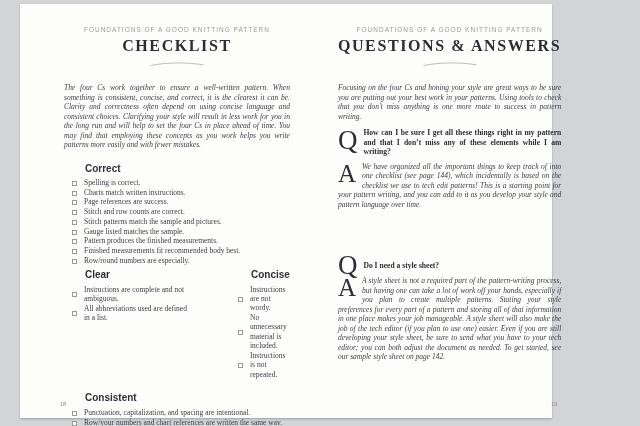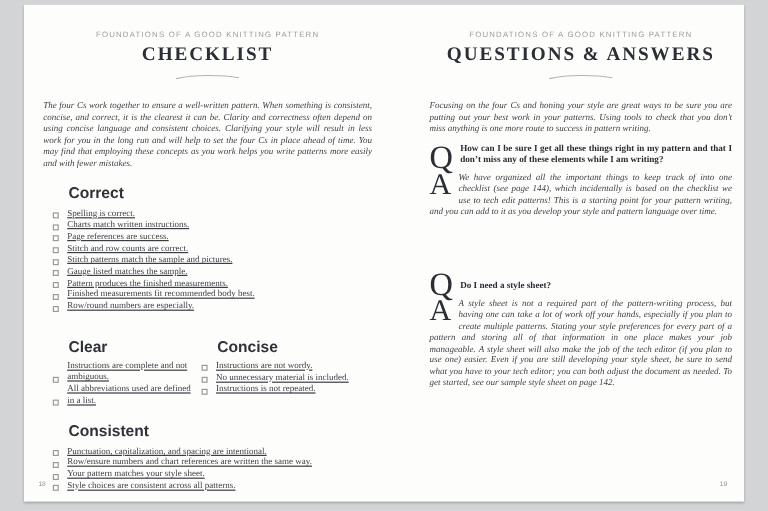--- a/index.html
+++ b/index.html
@@ -3,23 +3,24 @@
 <meta charset="utf-8">
 <style>
   html,body{margin:0;padding:0;}
   body{
     width:640px;height:426px;overflow:hidden;
     background:#d2d4d6;
     font-family:"Liberation Serif", serif;
     -webkit-font-smoothing:antialiased;
   }
   .spread{
-    position:absolute;left:20px;top:4px;width:600px;height:414px;
+    position:absolute;left:20px;top:4px;width:504px;height:414px;
     background:#fdfdfc;display:flex;
     box-shadow:0 1px 2px rgba(0,0,0,.25);
+    padding-left:28px;
   }
   .page{width:300px;position:relative;box-sizing:border-box;}
   .page.left{padding:22px 10px 0 16px;}
   .page.right{padding:22px 10px 0 38px;}
 
   .kicker{
     font-family:"Liberation Sans", sans-serif;
     font-size:6.5px;letter-spacing:1px;color:#9c9c99;
     text-align:center;white-space:nowrap;
   }
@@ -32,34 +33,33 @@
 
   .body-text{
     font-size:7.5px;line-height:9.5px;color:#3b3e44;
     text-align:justify;margin:0;font-style:italic;
   }
   .intro{margin-top:15px;}
 
   .section{margin-top:13px;}
   .section-heading{
     font-family:"Liberation Sans", sans-serif;
-    font-size:13px;font-weight:700;color:#2e3138;
+    font-size:10px;font-weight:700;color:#2e3138;
     margin:0 0 4.5px 21px;
   }
   .check-item{
-    display:flex;align-items:flex-end;
+    display:flex;align-items:center;
     font-size:7.5px;line-height:9.4px;color:#3b3e44;
     margin:0 0 0.3px 8px;
-    text-decoration:underline;
   }
   .checkbox{
     flex:none;width:5px;height:5px;margin:1.6px 7px 0 0;
     border:1px solid #9a9a98;background:#fdfdfc;box-sizing:border-box;
   }
-  .two-col{display:flex;margin-top:21px;}
+  .two-col{display:flex;margin-top:4px;gap:42px;}
   .two-col .col1{width:124px;flex:none;}
   .two-col .col2{flex:1;}
   .two-col .section{margin-top:0;}
 
   .qa-item{margin-top:7px;}
   .q-row{clear:both;}
   .q-letter,.a-letter{
     float:left;font-family:"Liberation Serif", serif;color:#2b2e35;
     font-size:27px;line-height:21px;margin:2px 6px 0 0;
   }
@@ -166,21 +166,21 @@
     </div>
 
     <div class="section">
       <div class="section-heading">Consistent</div>
       <div class="check-item">
           <span class="checkbox"></span>
           <span>Punctuation, capitalization, and spacing are intentional.</span>
         </div>
       <div class="check-item">
           <span class="checkbox"></span>
-          <span>Row/ensure numbers and chart references are written the same way.</span>
+          <span>Row/your numbers and chart references are written the same way.</span>
         </div>
       <div class="check-item">
           <span class="checkbox"></span>
           <span>Your pattern matches your style sheet.</span>
         </div>
       <div class="check-item">
           <span class="checkbox"></span>
           <span>Style choices are consistent across all patterns.</span>
         </div>
     </div>

